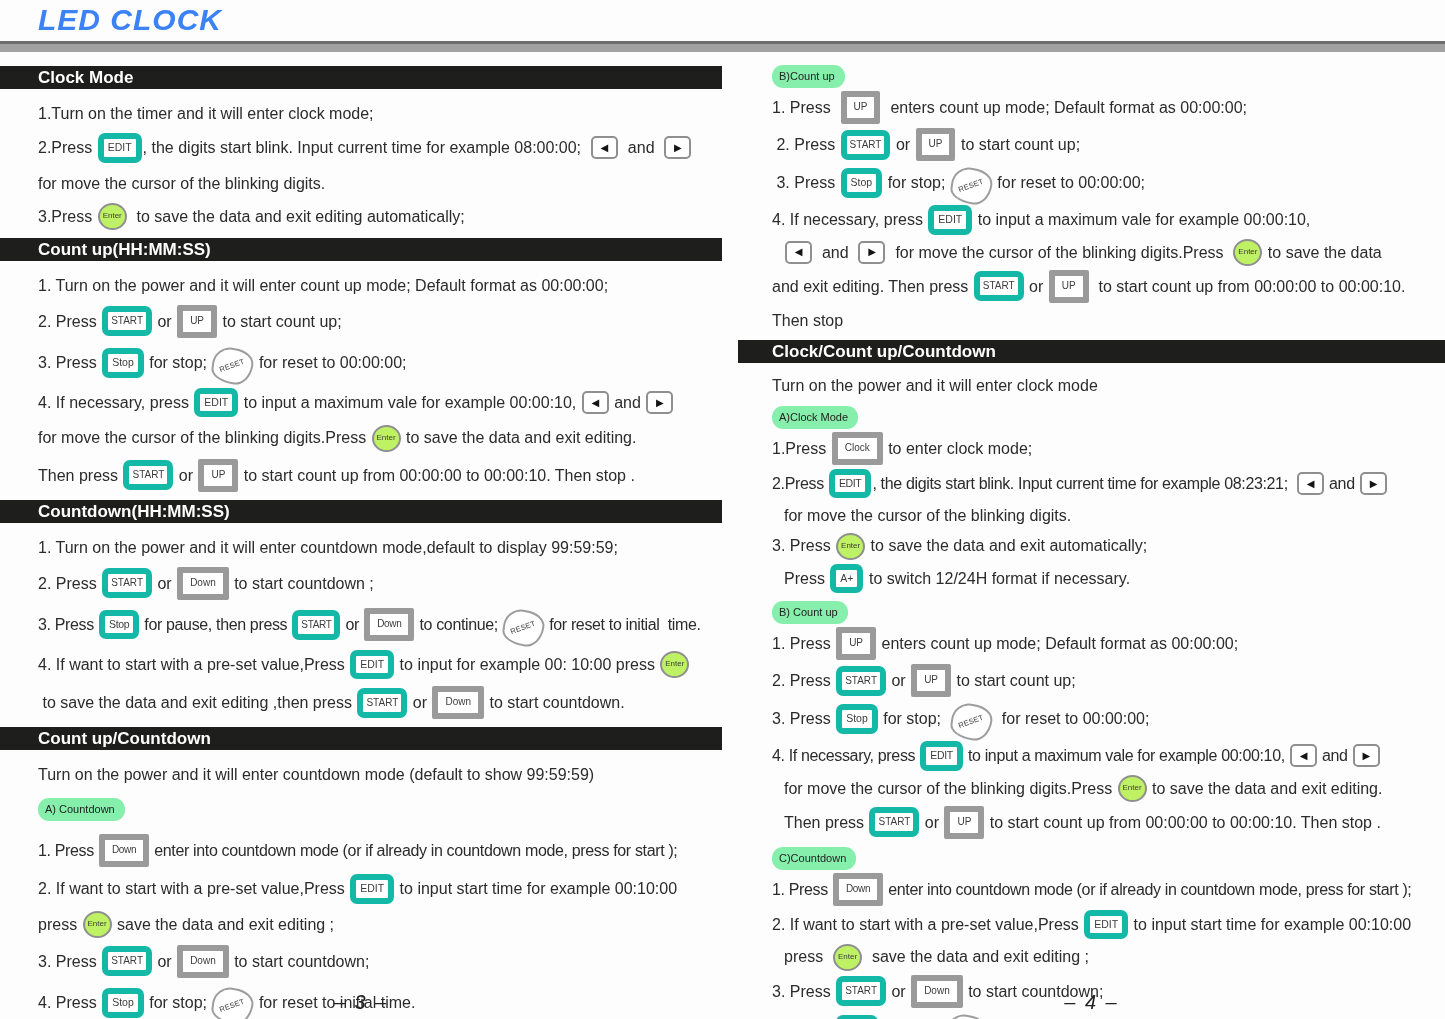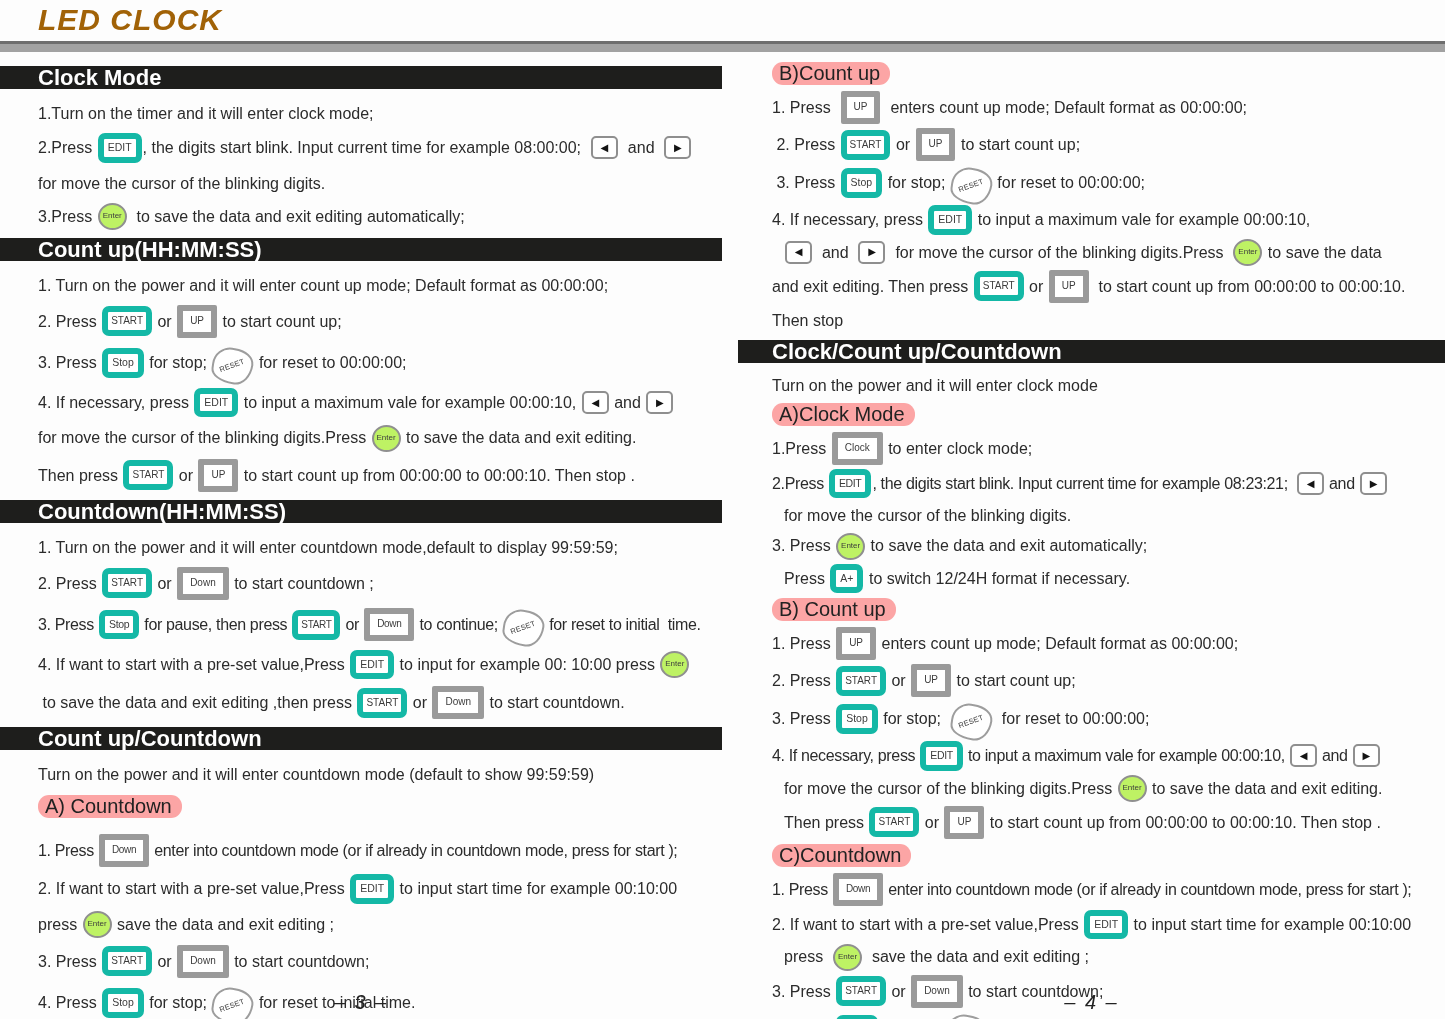--- a/index.html
+++ b/index.html
@@ -1,43 +1,43 @@
 <!DOCTYPE html>
 <html><head>
 <meta charset="utf-8">
 <style>
   html,body{margin:0;padding:0;}
   body{
     width:1445px;height:1019px;background:#fdfdfd;overflow:hidden;position:relative;
     font-family:"Liberation Sans", sans-serif;color:#2b2b2b;
   }
   .masthead{padding:3px 0 0 38px;}
-  .title{font-style:italic;font-weight:bold;font-size:30px;letter-spacing:1px;color:#a16207;}
+  .title{font-style:italic;font-weight:bold;font-size:30px;letter-spacing:1px;color:#3b82f6;}
   .rule{height:11px;margin-top:4px;background:linear-gradient(#6e6e6e 0 3px,#a2a2a2 3px 100%);}
   .columns{display:flex;margin-top:10px;height:952px;}
   .col{position:relative;}
   .col-left{width:722px;flex:none;}
   .col-right{width:707px;flex:none;margin-left:16px;}
   .bar{
-    background:#1e1e1c;color:#fff;font-weight:bold;font-size:22px;
+    background:#1e1e1c;color:#fff;font-weight:bold;font-size:17px;
     line-height:19px;padding:2px 0 2px 38px;margin:4px 0 12px 0;
   }
   .col-right .bar{padding-left:34px;margin:6px 0 10px 0;}
   .line{
     white-space:pre-wrap;font-size:16px;line-height:26px;min-height:26px;
     padding-left:38px;margin-bottom:7px;
   }
   .col-right .line{padding-left:34px;margin-bottom:4px;}
   .line.ind{padding-left:48px;}
   .col-right .line.ind{padding-left:46px;}
   .line.tight{letter-spacing:-0.35px;}
   .pillwrap{margin-bottom:14px;}
   .pill{
-    display:inline-block;background:#fca5a5;color:#222;border-radius:11px;
-    font-size:20px;line-height:22px;padding:0 10px 1px 7px;
+    display:inline-block;background:#86efac;color:#222;border-radius:11px;
+    font-size:11px;line-height:22px;padding:0 10px 1px 7px;
   }
   
   .key{
     display:inline-block;vertical-align:middle;position:relative;top:-1px;
     border:6px solid #14b8a6;border-radius:7px;background:#fff;color:#3c3c3c;
     font-size:10.5px;line-height:1;padding:3px 4px 4px;margin:0 1px;white-space:nowrap;
   }
   .key.small{font-size:10px;padding:4px 3px;}
   .key.sq{border-radius:2px;border-color:#9a9a9a;padding:5px 7px 6px;font-size:10px;}
   .cir{

